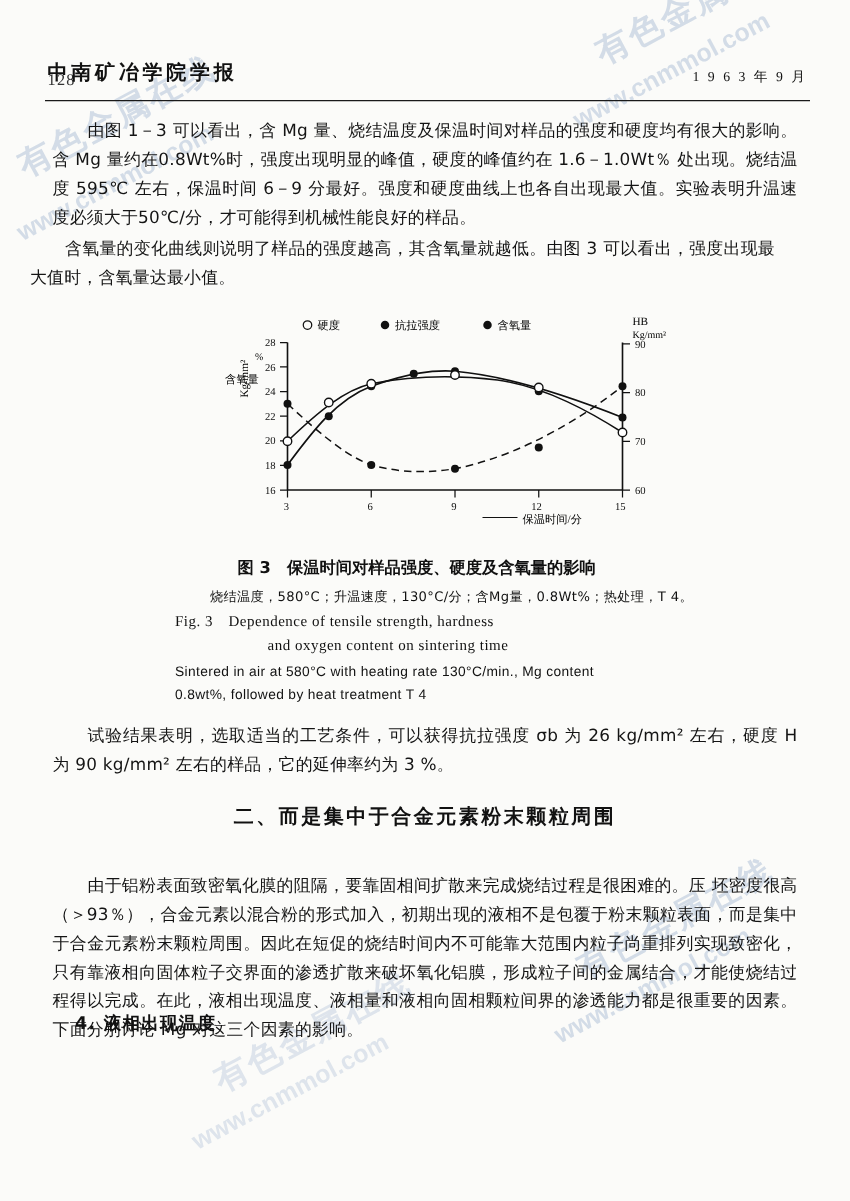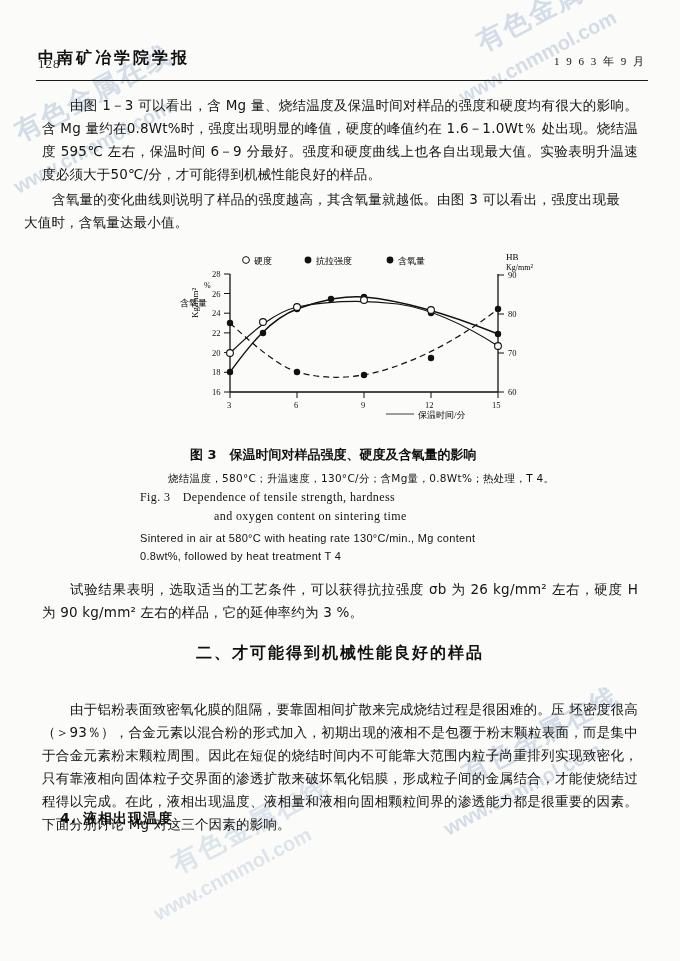--- a/index.html
+++ b/index.html
@@ -234,20 +234,20 @@
 
   <div class="figcap" style="left:165px;top:445px;font-weight:bold;">图 3　保温时间对样品强度、硬度及含氧量的影响</div>
   <div class="figcap-small" style="left:168px;top:470px;">烧结温度，580°C；升温速度，130°C/分；含Mg量，0.8Wt%；热处理，T 4。</div>
   <div class="figen" style="left:140px;top:488px;">Fig. 3　Dependence  of  tensile  strength,   hardness</div>
   <div class="figen" style="left:214px;top:507px;">and oxygen content on sintering time</div>
   <div class="figen2" style="left:140px;top:530px;">Sintered  in  air  at 580°C  with heating rate 130°C/min.,  Mg  content</div>
   <div class="figen2" style="left:140px;top:548px;">0.8wt%, followed by heat treatment T 4</div>
 
   <div class="para indent" style="left:42px;width:596px;top:578px;">试验结果表明，选取适当的工艺条件，可以获得抗拉强度 σb 为 26 kg/mm² 左右，硬度 H 为 90 kg/mm² 左右的样品，它的延伸率约为 3 %。</div>
 
-  <div class="sec-head" style="left:0;top:643px;">二、才可能得到机械性能良好的样品</div>
+  <div class="sec-head" style="left:0;top:643px;">二、而是集中于合金元素粉末颗粒周围</div>
 
   <div class="para indent" style="left:42px;width:596px;top:682px;margin-top:16px;">由于铝粉表面致密氧化膜的阻隔，要靠固相间扩散来完成烧结过程是很困难的。压 坯密度很高（＞93％），合金元素以混合粉的形式加入，初期出现的液相不是包覆于粉末颗粒表面，而是集中于合金元素粉末颗粒周围。因此在短促的烧结时间内不可能靠大范围内粒子尚重排列实现致密化，只有靠液相向固体粒子交界面的渗透扩散来破坏氧化铝膜，形成粒子间的金属结合，才能使烧结过程得以完成。在此，液相出现温度、液相量和液相向固相颗粒间界的渗透能力都是很重要的因素。下面分别讨论 Mg 对这三个因素的影响。</div>
 
   <div class="sub-head" style="left:60px;top:810px;">4. 液相出现温度</div>
 
 
 </div>
 
 </body></html>

